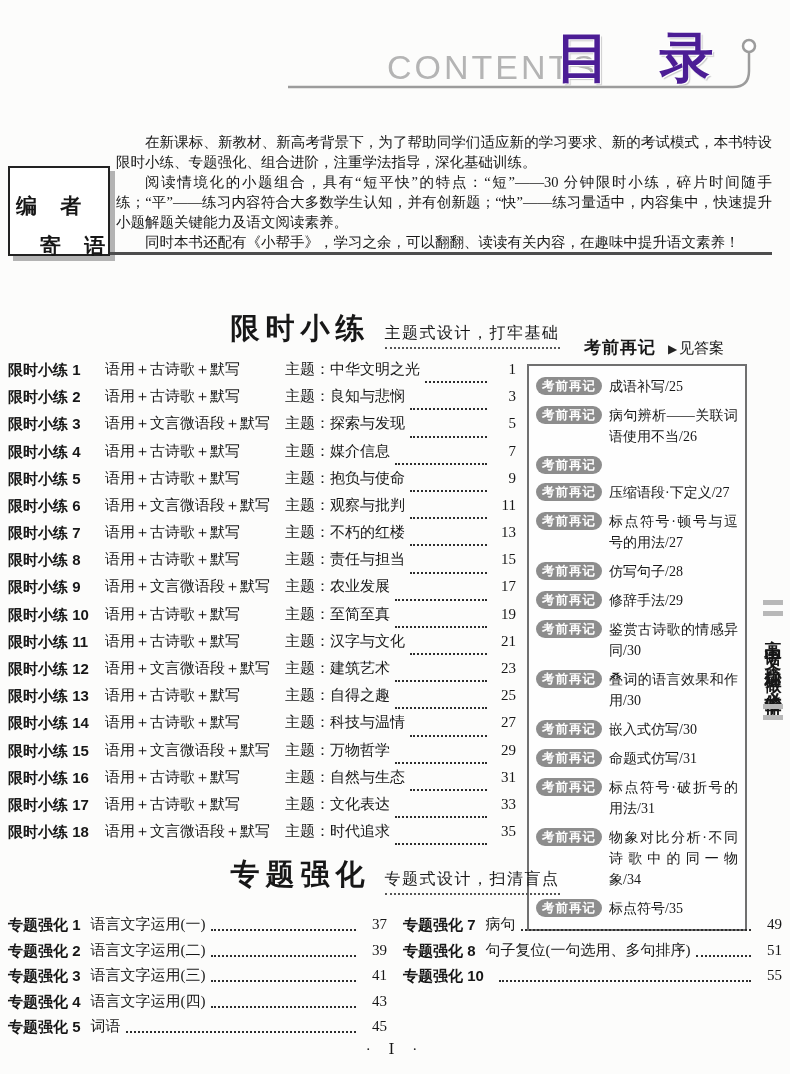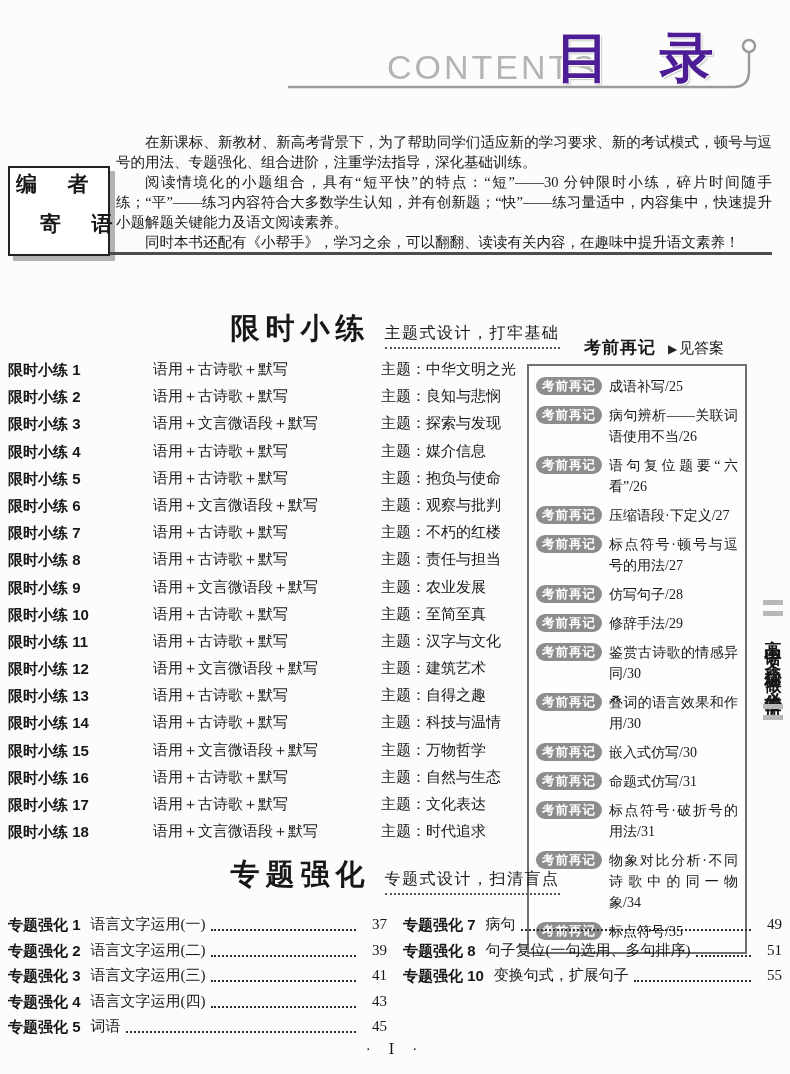--- a/index.html
+++ b/index.html
@@ -18,38 +18,38 @@
   .contents-cn {
     position: absolute; left: 556px; top: 22px; font-size: 54px; font-weight: bold;
     color: #4c1d95; letter-spacing: 18px; white-space: nowrap;
     text-shadow: 1px 1px 0 #ffffff, -1px -1px 0 #ffffff, 2px 2px 1px #c9c9c9;
   }
   .flourish { position: absolute; left: 0; top: 0; }
   
   .editor-box {
     position: absolute; left: 8px; top: 166px; width: 102px; height: 90px;
     background: #ffffff; border: 2px solid #222; box-shadow: 5px 5px 0 #b3b3b3;
-    padding: 2px 6px; font-family: Liberation Mono, monospace;
+    padding: 24px 6px; font-family: Liberation Serif, serif;
   }
   .eb-l1 { font-size: 21px; font-weight: bold; letter-spacing: 9px; white-space: nowrap; }
   .eb-l2 { font-size: 21px; font-weight: bold; letter-spacing: 9px; white-space: nowrap; margin: 12px 0 0 24px; }
   .editor-text {
     position: absolute; left: 116px; top: 132px; width: 656px;
     font-size: 14.5px; line-height: 20px; text-align: justify;
   }
   .editor-text p { margin: 0; text-indent: 2em; }
   .editor-rule { position: absolute; left: 110px; top: 252px; width: 662px; border-top: 3px solid #4d4d4d; }
   
   .sec-head { position: absolute; left: 0; width: 790px; display: flex; justify-content: center; align-items: baseline; gap: 14px; }
   .s1 { top: 309px; } .s2 { top: 855px; }
   .sec-title { font-family: "Liberation Sans", sans-serif; font-size: 29px; font-weight: bold; letter-spacing: 6px; white-space: nowrap; }
   .sec-sub { font-size: 16px; letter-spacing: 1.5px; border-bottom: 2px dotted #555; padding-bottom: 3px; white-space: nowrap; }
   
   .practice-rows { position: absolute; left: 8px; top: 356px; width: 508px; }
-  .p-row { display: flex; height: 27.2px; line-height: 27.2px; align-items: center; gap: 48px; }
+  .p-row { display: flex; height: 27.2px; line-height: 27.2px; align-items: flex-end; }
   .p-no { font-family: "Liberation Sans", sans-serif; font-weight: bold; font-size: 15px; width: 97px; flex: none; white-space: nowrap; }
   .p-type { font-size: 15px; width: 180px; flex: none; white-space: nowrap; }
   .p-topic { font-size: 15px; flex: none; white-space: nowrap; }
   .leader { flex: 1 1 auto; min-width: 10px; height: 20px; border-bottom: 2px dotted #2e2e2e; margin: 0 5px; }
   .p-page { flex: none; width: 24px; text-align: right; font-size: 15px; }
   
   .sidebar { position: absolute; left: 527px; top: 336px; width: 220px; }
   .sb-header { display: flex; justify-content: center; align-items: baseline; gap: 12px; padding-left: 34px; }
   .sb-title { font-family: "Liberation Sans", sans-serif; font-weight: bold; font-size: 17px; letter-spacing: 1px; white-space: nowrap; }
   .sb-link { font-size: 15px; white-space: nowrap; }
@@ -92,21 +92,21 @@
     <circle cx="749" cy="46" r="6" fill="#ffffff" stroke="#9c9c9c" stroke-width="2.5"></circle>
   </svg>
   <span class="contents-en">CONTENTS</span>
   <span class="contents-cn">目 录</span>
 
   <div class="editor-box">
     <div class="eb-l1">编 者</div>
     <div class="eb-l2">寄 语</div>
   </div>
   <div class="editor-text">
-    <p>在新课标、新教材、新高考背景下，为了帮助同学们适应新的学习要求、新的考试模式，顿号与逗号的用法、专题强化、组合进阶，注重学法指导，深化基础训练。</p>
+    <p>在新课标、新教材、新高考背景下，为了帮助同学们适应新的学习要求、新的考试模式，本书特设限时小练、专题强化、组合进阶，注重学法指导，深化基础训练。</p>
     <p>阅读情境化的小题组合，具有“短平快”的特点：“短”——30 分钟限时小练，碎片时间随手练；“平”——练习内容符合大多数学生认知，并有创新题；“快”——练习量适中，内容集中，快速提升小题解题关键能力及语文阅读素养。</p>
     <p>同时本书还配有《小帮手》，学习之余，可以翻翻、读读有关内容，在趣味中提升语文素养！</p>
   </div>
   <div class="editor-rule"></div>
 
   <div class="sec-head s1">
     <span class="sec-title">限时小练</span>
     <span class="sec-sub">主题式设计，打牢基础</span>
   </div>
 
@@ -267,21 +267,20 @@
     <span class="sb-text">成语补写/25</span>
   </div>
 
   <div class="sb-item">
     <span class="badge">考前再记</span>
     <span class="sb-text">病句辨析——关联词语使用不当/26</span>
   </div>
 
   <div class="sb-item">
     <span class="badge">考前再记</span>
-    <span class="sb-text">语句复位题要“六看”/26</span>
   </div>
 
   <div class="sb-item">
     <span class="badge">考前再记</span>
     <span class="sb-text">压缩语段·下定义/27</span>
   </div>
 
   <div class="sb-item">
     <span class="badge">考前再记</span>
     <span class="sb-text">标点符号·顿号与逗号的用法/27</span>
@@ -388,21 +387,20 @@
   <div class="b-row">
     <span class="b-no">专题强化 8</span>
     <span class="b-name">句子复位(一句选用、多句排序)</span>
     <span class="leader"></span>
     <span class="b-page">51</span>
   </div>
 
 
   <div class="b-row">
     <span class="b-no">专题强化 10</span>
-    <span class="b-name">变换句式，扩展句子</span>
     <span class="leader"></span>
     <span class="b-page">55</span>
   </div>
 </div>
   </div>
 
   <div class="spine">
     <div class="deco"></div>
     <div class="spine-text">高中语文 小题狂做·必修下册</div>
     <div class="deco"></div>

